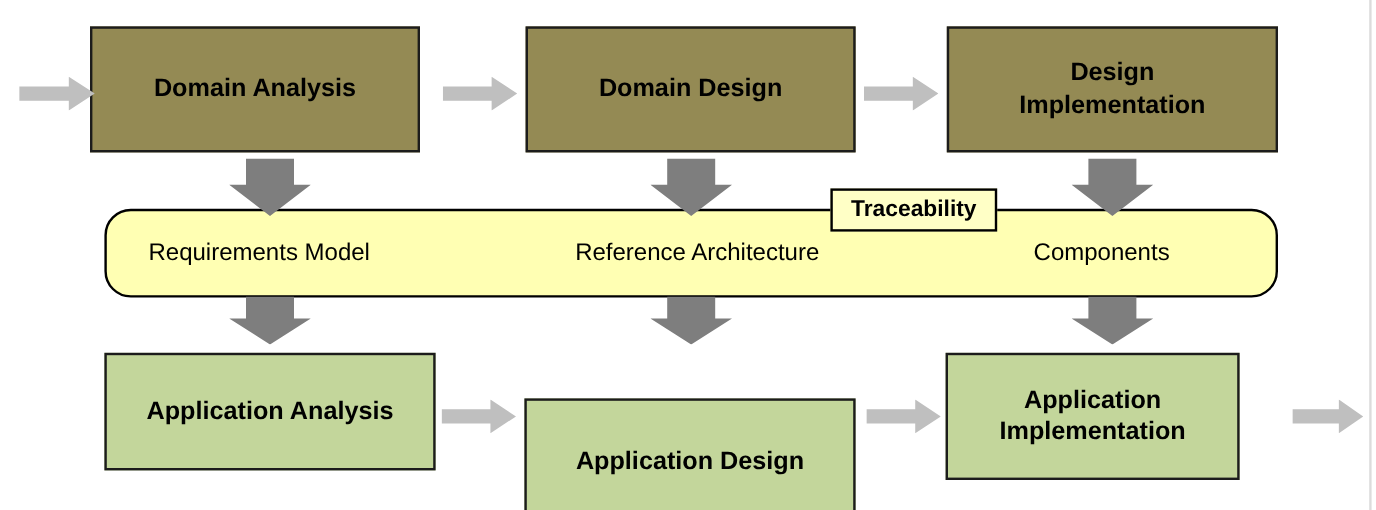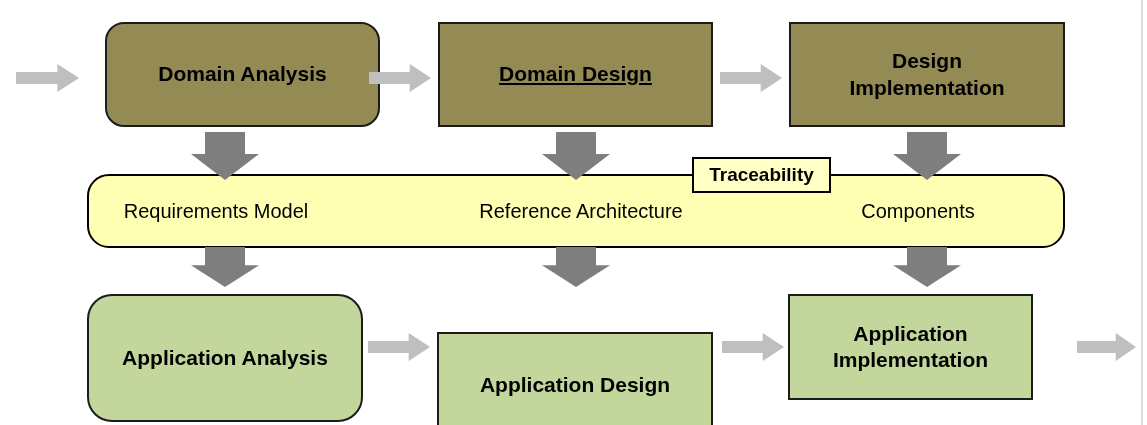--- a/index.html
+++ b/index.html
@@ -22,24 +22,24 @@
     text-align: center;
     font-weight: bold;
     font-size: 21px;
     line-height: 1.24;
   }
   .box.domain { background: #948A54; }
   .box.app    { background: #C3D69B; }
   .box span   { display: block; }
   .box.wrap2 span { max-width: 200px; }
 
-  .box-t1 { left: 105px;  top: 22px;  width: 275px; height: 105px; border-radius: 19px; }
-  .box-t2 { left: 438px; top: 22px;  width: 275px; height: 105px; text-decoration: underline; }
+  .box-t1 { left: 75px;  top: 22px;  width: 275px; height: 105px; }
+  .box-t2 { left: 438px; top: 22px;  width: 275px; height: 105px; }
   .box-t3 { left: 789px; top: 22px;  width: 276px; height: 105px; }
-  .box-b1 { left: 87px;  top: 294px; width: 276px; height: 128px; border-radius: 25px; }
+  .box-b1 { left: 87px;  top: 294px; width: 276px; height: 98px; }
   .box-b2 { left: 437px; top: 294px; width: 276px; height: 106px; margin-top: 38px; }
   .box-b3 { left: 788px; top: 294px; width: 245px; height: 106px; }
 
   .band {
     position: absolute;
     left: 87px; top: 174px; width: 978px; height: 74px;
     box-sizing: border-box;
     background: #FFFFB3;
     border: 2px solid #000000;
     border-radius: 22px;

